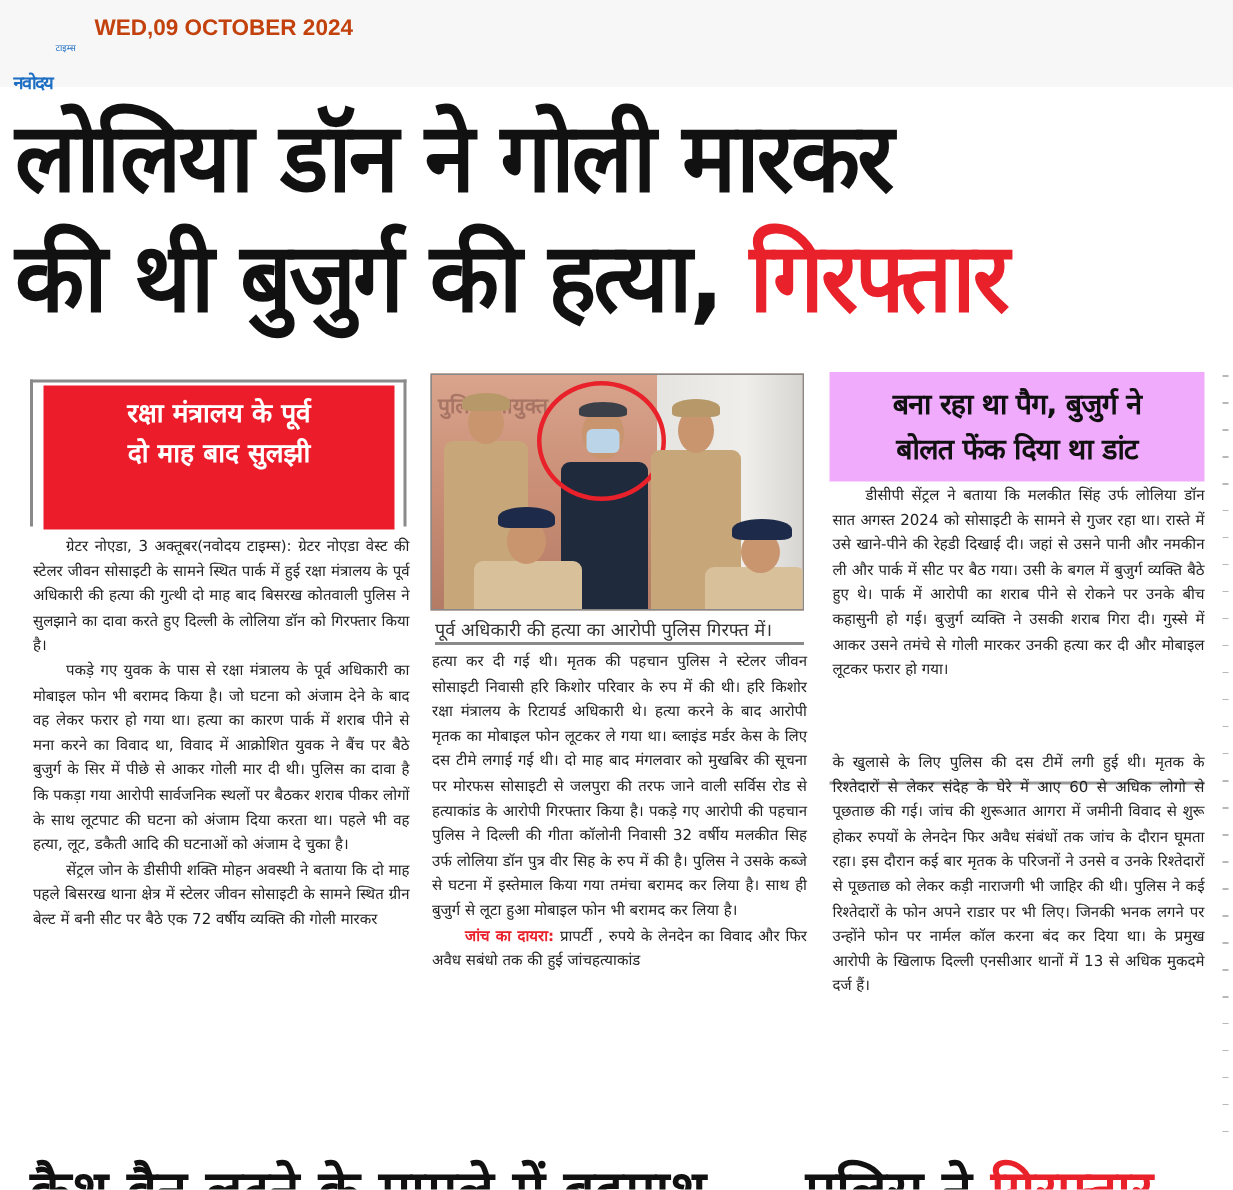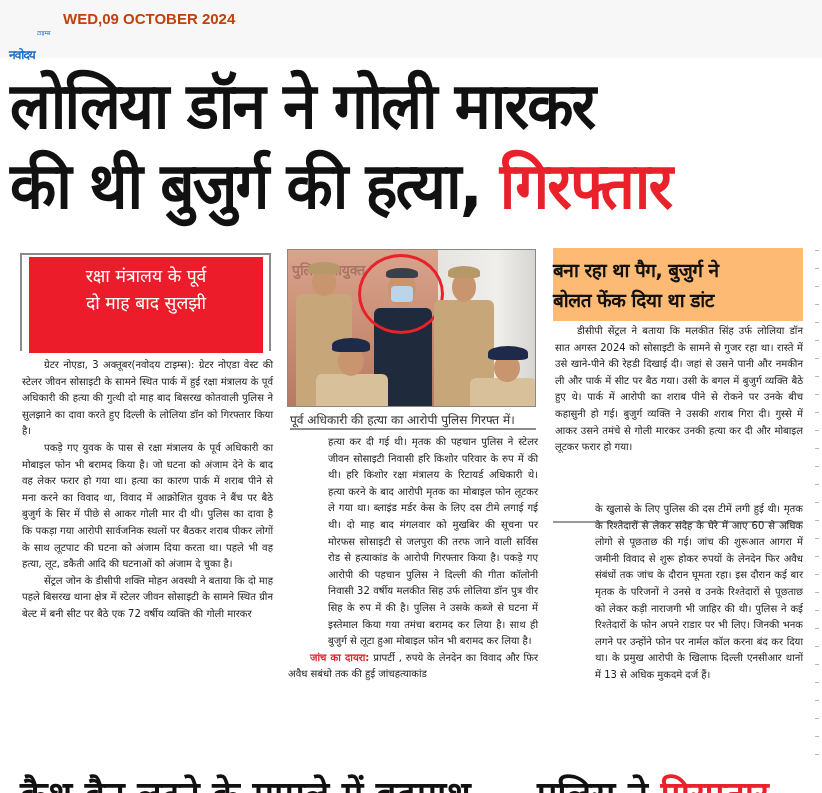--- a/index.html
+++ b/index.html
@@ -10,39 +10,39 @@
   .logo { position: absolute; left: 9px; top: 23px; width: 44px; height: 18px; }
   .logo .nav { position: absolute; left: 0; top: 0; font-size: 12px; font-weight: bold; color: #1e6fc4; letter-spacing: -1px; line-height: 18px; margin-top: 23px; }
   .logo .tm { position: absolute; left: 28px; top: 6px; font-size: 6px; color: #1e6fc4; line-height: 8px; }
   .edition { position: absolute; left: 63px; top: 9px; font-family: "Liberation Sans", sans-serif; font-weight: bold; font-size: 15px; line-height: 20px; color: #c2410c; }
 
   .headline { position: absolute; left: 10px; top: 66px; width: 800px; font-family: "DejaVu Sans", sans-serif; font-weight: bold; font-size: 64px; line-height: 80px; color: #111; letter-spacing: -2px; white-space: nowrap; transform: scaleX(0.94); transform-origin: left top; }
   .headline .red { color: #e8212b; }
 
   .col { position: absolute; font-family: "DejaVu Sans", sans-serif; font-size: 10px; line-height: 16.6px; color: #222; text-align: justify; }
   .col p { text-indent: 22px; }
-  .col p.noindent { text-indent: 0; margin-left: 40px; }
+  .col p.noindent { text-indent: 0; }
 
   .redbox-wrap { position: absolute; left: 20px; top: 253px; width: 251px; height: 98px; border: 2px solid #8a8a8a; border-bottom: none; }
-  .redbox { position: absolute; left: 29px; top: 257px; width: 234px; height: 96px; background: #ec1c2a; color: #fff; font-weight: normal; font-size: 17.5px; line-height: 27px; text-align: center; padding-top: 6px; }
+  .redbox { position: absolute; left: 29px; top: 257px; width: 234px; height: 96px; background: #ec1c2a; color: #fff; font-weight: bold; font-size: 17.5px; line-height: 27px; text-align: center; padding-top: 6px; }
 
   .photo { position: absolute; left: 287px; top: 249px; width: 249px; height: 158px; border: 1px solid #888; overflow: hidden; background: #c9967c; }
   .photo .wall { position: absolute; left: 0; top: 0; width: 150px; height: 158px; background: linear-gradient(180deg, #d9a38c 0%, #c98e75 50%, #b37a65 100%); }
   .photo .door { position: absolute; left: 150px; top: 0; width: 99px; height: 158px; background: linear-gradient(90deg, #e6e4e1 0%, #f0eeea 60%, #d6d4d0 100%); }
   .photo .wall-text { position: absolute; left: 4px; top: 10px; font-size: 14px; color: #8b5b50; opacity: 0.6; font-weight: bold; }
   .fig { position: absolute; border-radius: 6px 6px 0 0; }
   .head { position: absolute; border-radius: 50%; background: #c8956f; }
   .cap { position: absolute; border-radius: 50% 50% 20% 20%; }
   .circle { position: absolute; left: 70px; top: 4px; width: 86px; height: 80px; border: 3px solid #e8212b; border-radius: 50%; }
   .mask { position: absolute; background: #bcd4e8; border-radius: 4px; }
 
   .caption { position: absolute; left: 290px; top: 411px; width: 250px; font-size: 12px; color: #333; white-space: nowrap; }
   .cap-rule { position: absolute; left: 290px; top: 428px; width: 246px; height: 2px; background: #8a8a8a; }
 
-  .yellowbox { position: absolute; left: 553px; top: 248px; width: 250px; height: 73px; background: #fdba74; color: #111; font-weight: bold; font-size: 19px; line-height: 30px; text-align: left; padding-top: 7px; letter-spacing: -0.5px; }
+  .yellowbox { position: absolute; left: 553px; top: 248px; width: 250px; height: 73px; background: #f0abfc; color: #111; font-weight: bold; font-size: 19px; line-height: 30px; text-align: center; padding-top: 7px; letter-spacing: -0.5px; }
   .right-rule { position: absolute; left: 553px; top: 521px; width: 250px; height: 2px; background: #9a9a9a; }
 
   .red-label { color: #e8212b; font-weight: bold; }
 
   .bottom-head { position: absolute; left: 20px; top: 775px; width: 800px; font-weight: bold; font-size: 36px; line-height: 40px; color: #111; white-space: nowrap; }
   .bottom-head .red { color: #e8212b; }
 
   .dots { position: absolute; left: 815px; top: 250px; width: 4px; height: 520px; background: repeating-linear-gradient(180deg, #999 0 1px, transparent 1px 18px); opacity: 0.7; }
 </style>
 </head>

